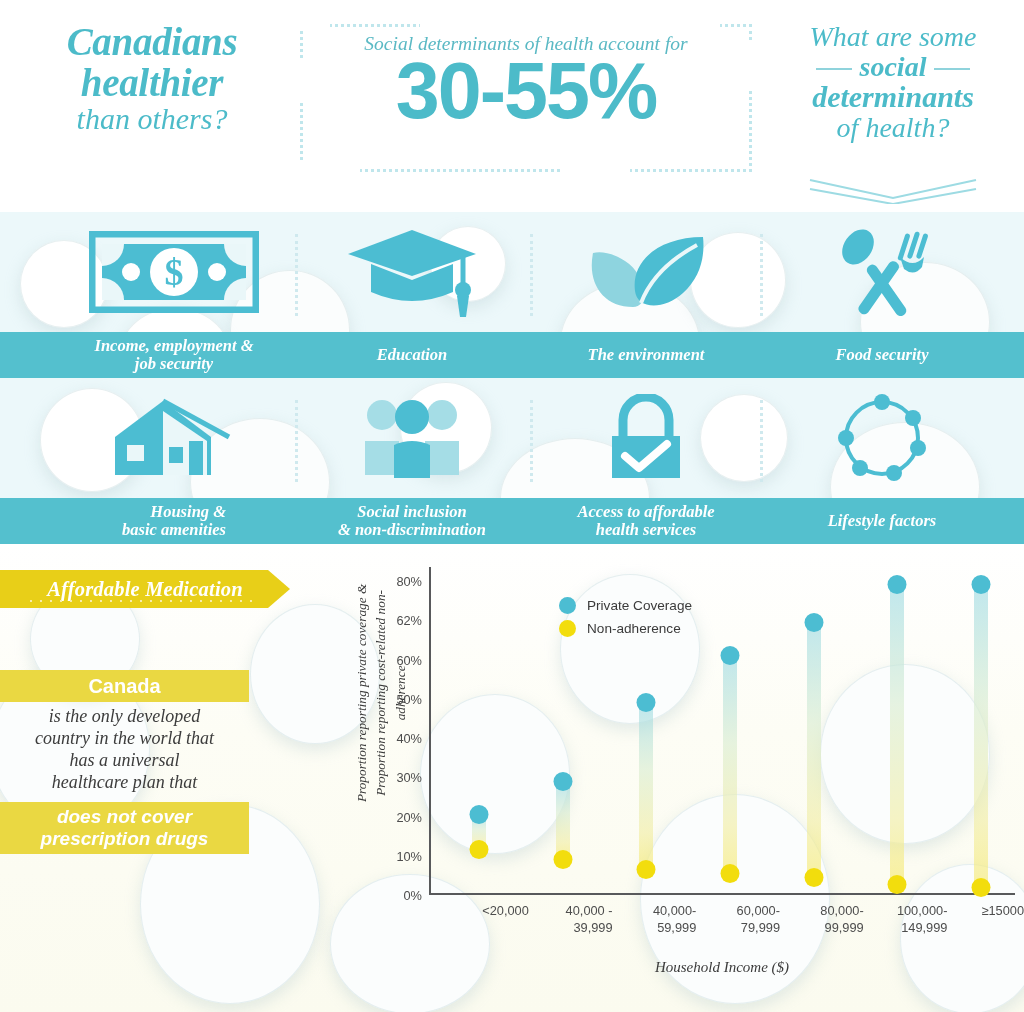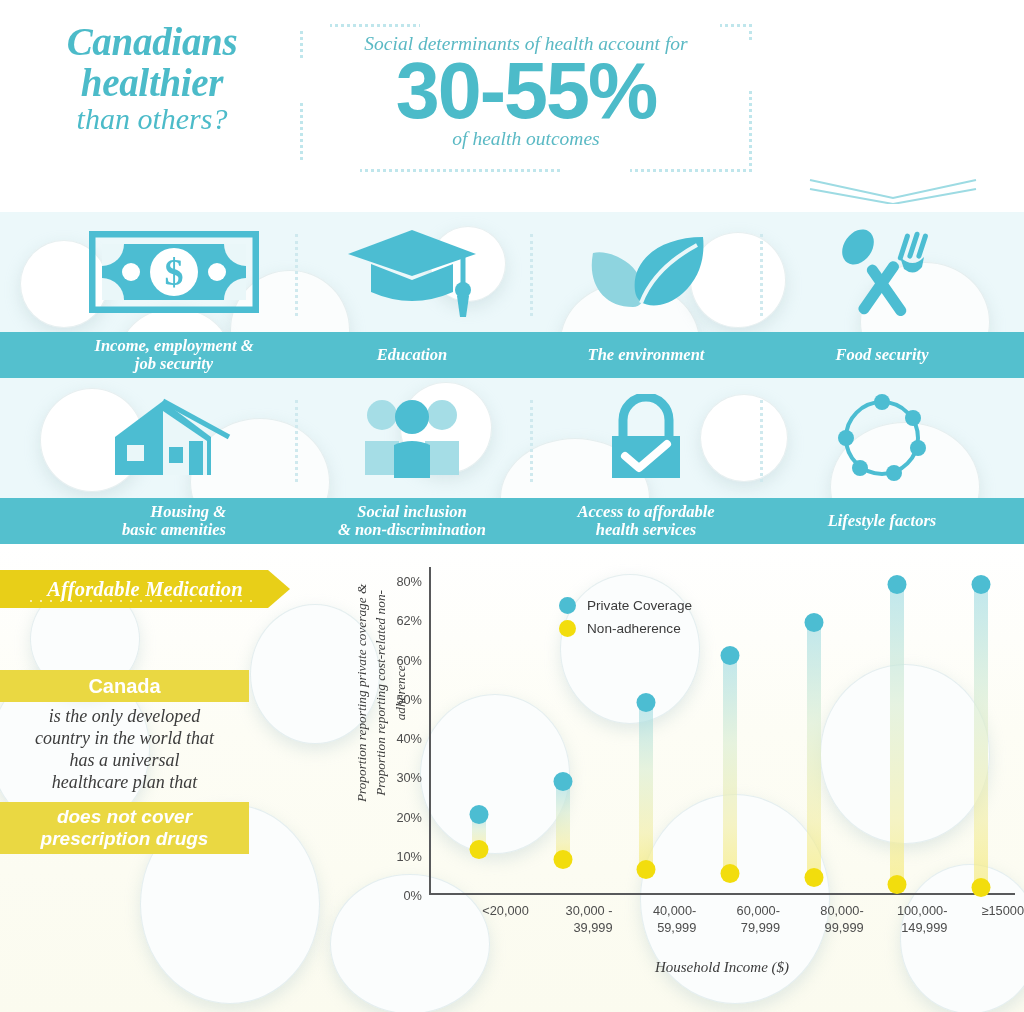--- a/index.html
+++ b/index.html
@@ -122,30 +122,37 @@
 
     <div class="hdr-left">
       <div class="l2">Canadians</div>
       <div class="l3">healthier</div>
       <div class="l4">than others?</div>
     </div>
 
     <div class="hdr-mid">
       <div class="top">Social determinants of health account for</div>
       <div class="big">30-55%</div>
-      <div class="bot">of health outcomes</div>
     </div>
 
     <div class="gapmask" style="left:300px;top:24px;width:30px;height:6px;"></div>
     <div class="gapmask" style="left:420px;top:22px;width:300px;height:8px;"></div>
     <div class="gapmask" style="left:300px;top:160px;width:60px;height:14px;"></div>
     <div class="gapmask" style="left:560px;top:165px;width:70px;height:10px;"></div>
     <div class="gapmask" style="left:749px;top:40px;width:8px;height:50px;"></div>
     <div class="gapmask" style="left:297px;top:60px;width:8px;height:40px;"></div>
 
+    <div class="hdr-right">
+      <div class="r1">What are some</div>
+      <div class="r2">
+        <span class="dash"></span><span>social</span><span class="dash"></span>
+      </div>
+      <div class="r3">determinants</div>
+      <div class="r4">of health?</div>
+    </div>
     <svg class="chev" viewBox="0 0 170 26">
       <path d="M2 2 L85 20 L168 2" fill="none" stroke="#9ddbe3" stroke-width="2"></path>
       <path d="M2 11 L85 26 L168 11" fill="none" stroke="#9ddbe3" stroke-width="2"></path>
     </svg>
   </div>
 
   <div class="band-area area1">
     <div class="people-bg">
       <div class="blob" style="left:20px;top:28px;width:88px;height:88px;"></div>
       <div class="blob b2" style="left:230px;top:58px;width:120px;height:120px;"></div>
@@ -363,21 +370,21 @@
             <div class="stem" style="top: 247.537px; height: 35.325px;"></div>
             <div class="dot blue" style="top: 238.037px; transform: translate(-50%, 0px); background: rgb(76, 189, 210);"></div>
             <div class="dot yellow" style="top: 273.363px; transform: translate(-50%, 0px); background: rgb(242, 221, 13);"></div>
           </div>
           <div class="xtick" style="left: 49.8571px; white-space: pre-line;">&lt;20,000</div>
           <div class="col" style="left: 133.571px; height: 328px;">
             <div class="stem" style="top: 214.175px; height: 78.5px;"></div>
             <div class="dot blue" style="top: 204.675px; transform: translate(-50%, 0px); background: rgb(76, 189, 210);"></div>
             <div class="dot yellow" style="top: 283.175px; transform: translate(-50%, 0px); background: rgb(242, 221, 13);"></div>
           </div>
-          <div class="xtick" style="left: 133.571px; white-space: pre-line;">30,000 -
+          <div class="xtick" style="left: 133.571px; white-space: pre-line;">40,000 -
 39,999</div>
           <div class="col" style="left: 217.286px; height: 328px;">
             <div class="stem" style="top: 135.675px; height: 166.812px;"></div>
             <div class="dot blue" style="top: 126.175px; transform: translate(-50%, 0px); background: rgb(76, 189, 210);"></div>
             <div class="dot yellow" style="top: 292.988px; transform: translate(-50%, 0px); background: rgb(242, 221, 13);"></div>
           </div>
           <div class="xtick" style="left: 217.286px; white-space: pre-line;">40,000-
 59,999</div>
           <div class="col" style="left: 301px; height: 328px;">
             <div class="stem" style="top: 88.575px; height: 217.838px;"></div>

